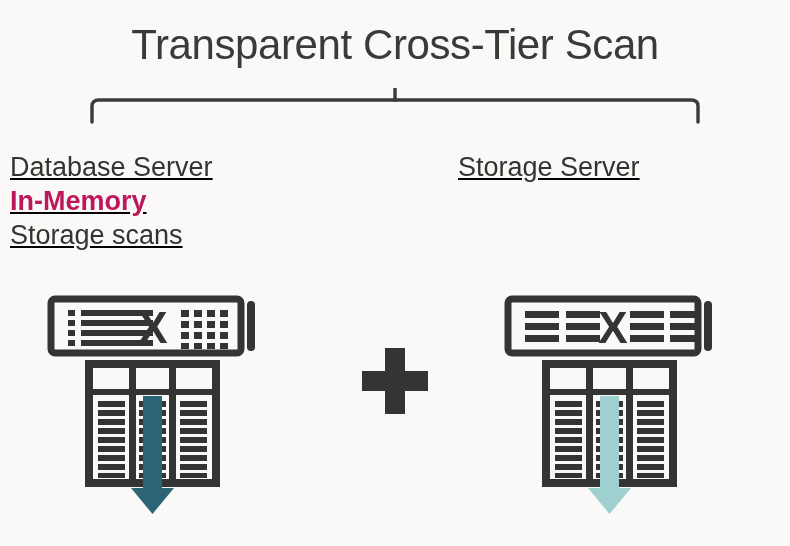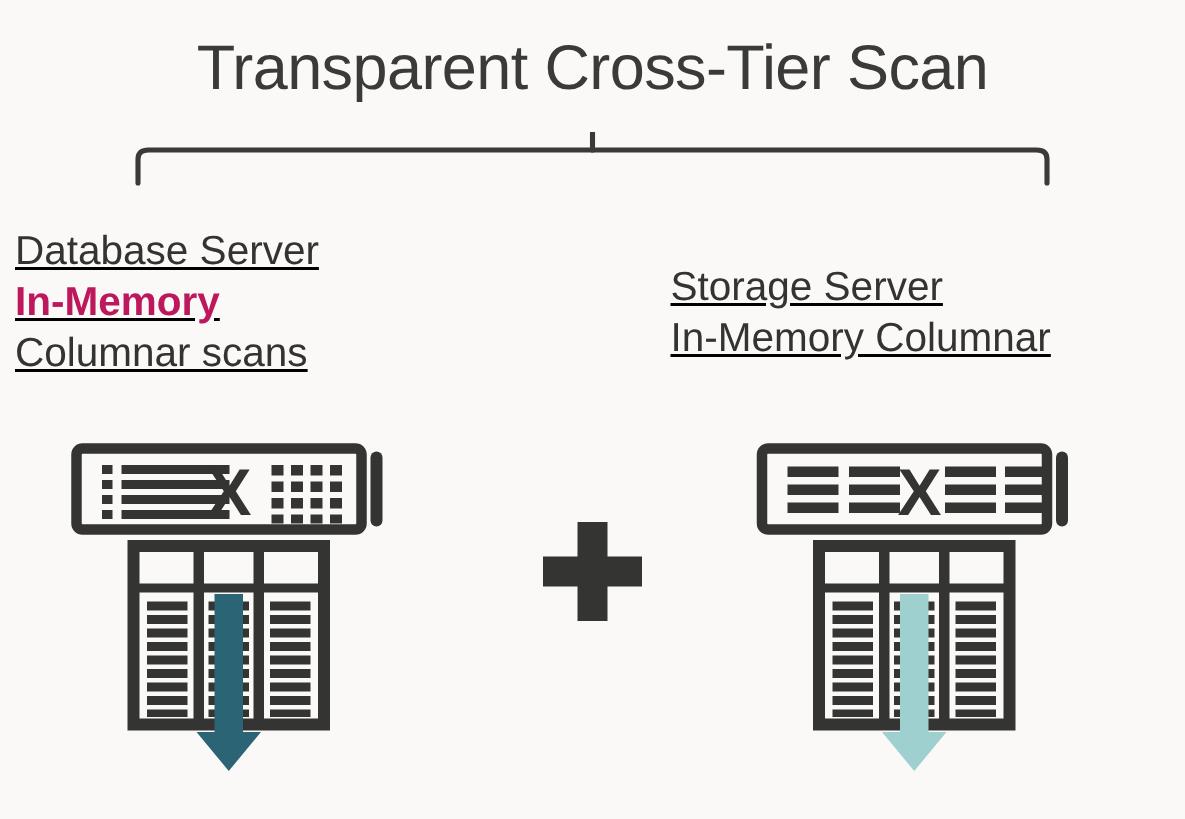--- a/index.html
+++ b/index.html
@@ -46,21 +46,21 @@
 
   
   .col-text {
     position: absolute;
     top: 150px;
     text-align: left;
     line-height: 1.26;
     text-decoration: underline;
   }
   .col-text.left  { left: 10px;  width: 320px; }
-  .col-text.right { left: 447px; width: 320px; margin-top: 24px; }
+  .col-text.right { left: 458px; width: 320px; }
 
   .line {
     display: block;
     font-size: 27px;
     color: #333331;
     font-weight: 400;
     white-space: nowrap;
   }
   .line.accent {
     color: #be185d;
@@ -98,26 +98,25 @@
   <div class="bracket">
     <svg width="614" height="36" viewBox="0 0 614 36">
       <path d="M 4 34 L 4 18 Q 4 12 11 12 L 300 12 L 307 12 L 603 12 Q 610 12 610 18 L 610 34" fill="none" stroke="#3a3a38" stroke-width="3.4" stroke-linecap="round" stroke-linejoin="round"></path>
       <path d="M 307 12 L 307 0" fill="none" stroke="#3a3a38" stroke-width="3.4" stroke-linecap="round"></path>
     </svg>
   </div>
 
   <div class="col-text left">
     <span class="line">Database Server</span>
     <span class="line accent">In-Memory</span>
-    <span class="line">Columnar scans</span>
+    <span class="line">Storage scans</span>
   </div>
 
   <div class="col-text right">
     <span class="line">Storage Server</span>
-    <span class="line">In-Memory Columnar</span>
   </div>
 
   <div class="icon-group left">
     <svg class="svg-icons" width="330" height="240" viewBox="0 0 330 240">
 
       <g>
         <rect x="46" y="7" width="190" height="54" rx="4" ry="4" fill="#faf9f7" stroke="#343432" stroke-width="7"></rect>
 
         <rect x="242" y="9" width="8" height="50" rx="4" ry="4" fill="#343432"></rect>
 

